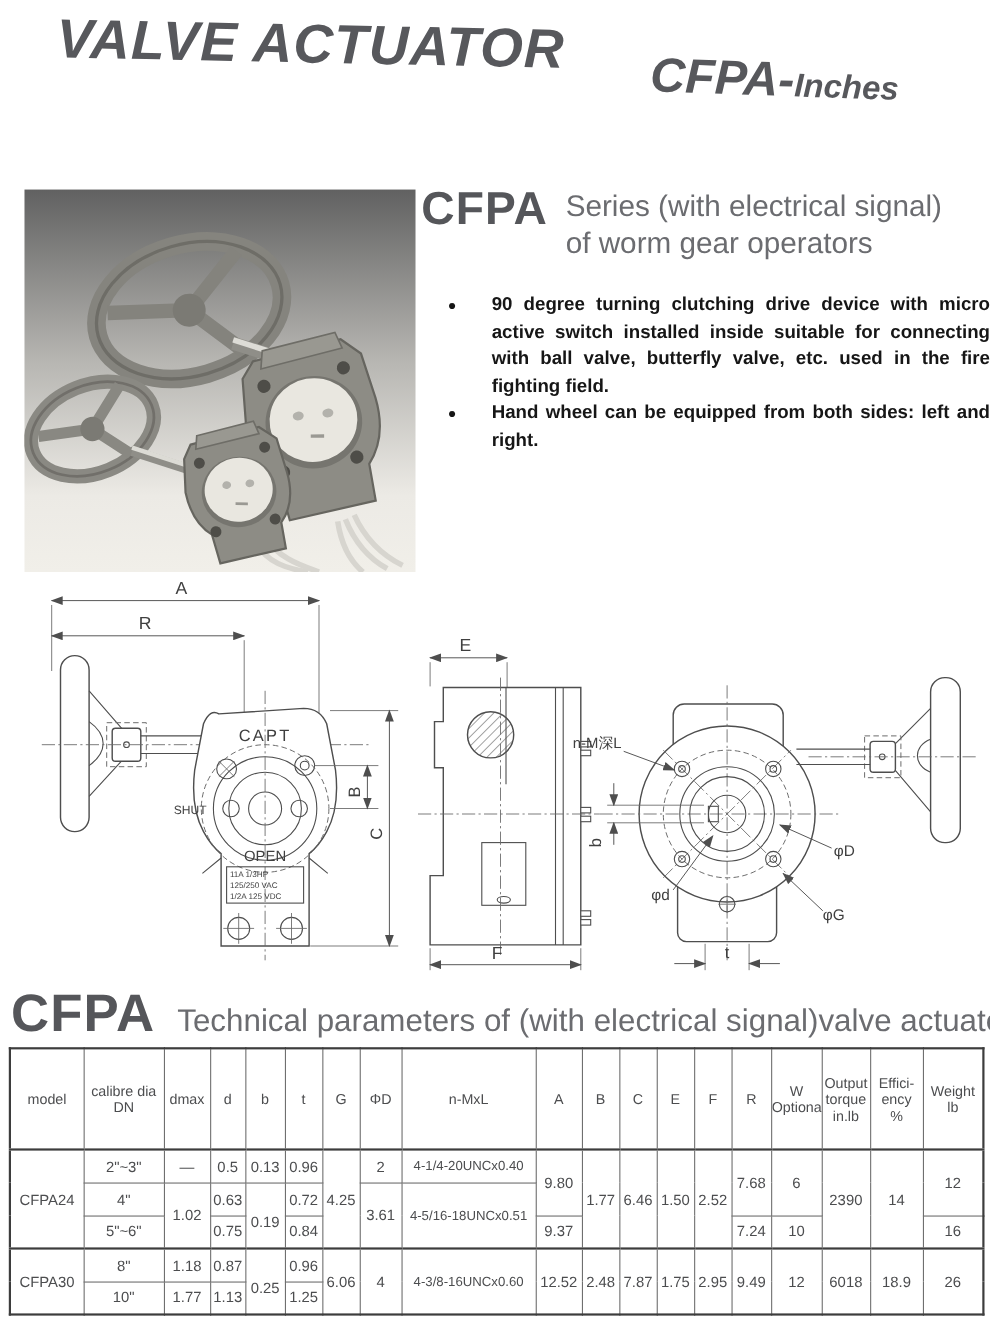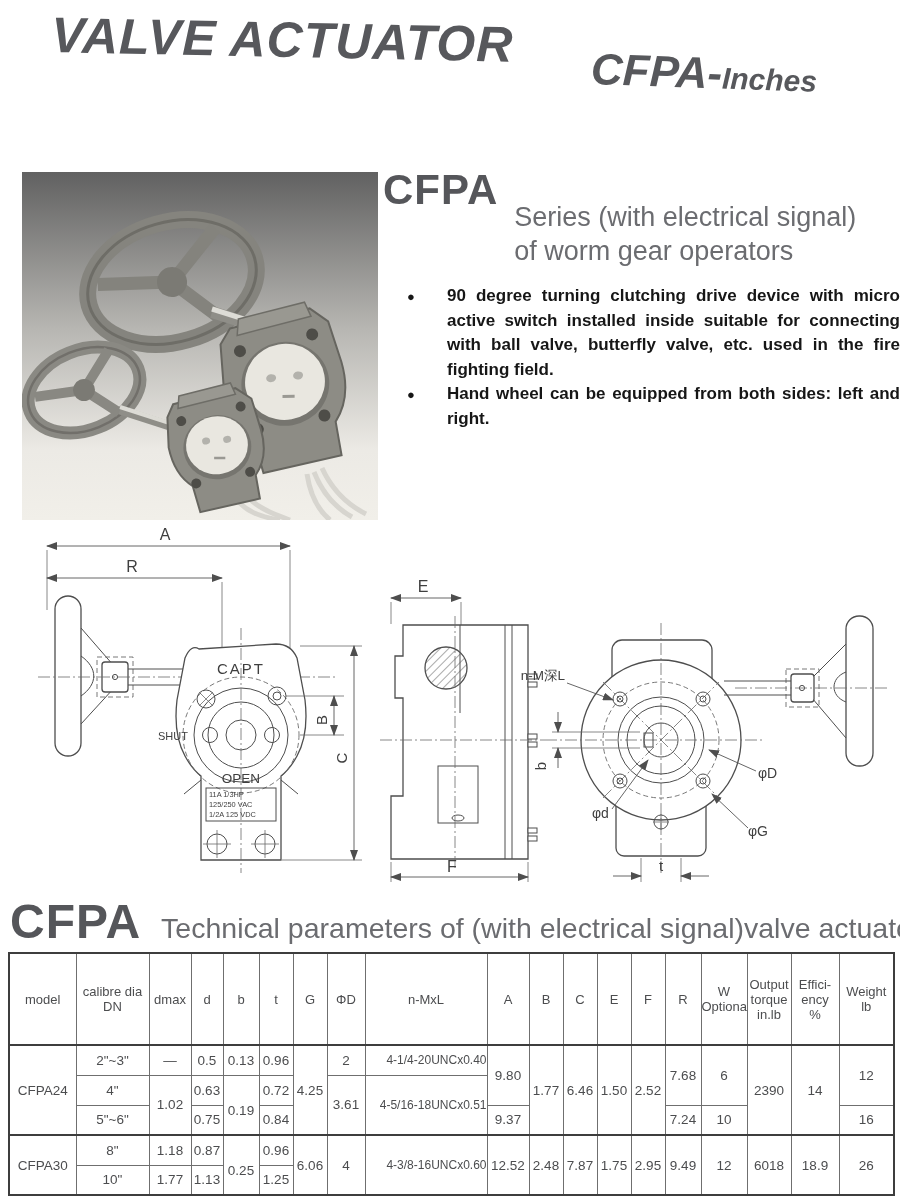--- a/index.html
+++ b/index.html
@@ -26,22 +26,22 @@
   
   .photo{
     position:absolute; left:22px; top:172px; width:356px; height:348px;
     overflow:hidden;
   }
   .photo svg{ display:block; }
   
   .intro-text{ position:absolute; left:383px; top:168px; width:517px; }
   .series-head{ display:flex; align-items:flex-start; }
   .series-name{ font-size:42px; font-weight:bold; color:#55565a; line-height:44px; letter-spacing:1px;}
-  .series-desc{ font-size:27px; color:#6b6c70; line-height:34px; margin-left:16px; padding-top:2px;margin-top:30px;}
-  .bullets{ list-style:none; margin-top:16px; }
+  .series-desc{ font-size:27px; color:#6b6c70; line-height:34px; margin-left:16px; padding-top:2px;}
+  .bullets{ list-style:none; margin-top:27px; }
   .bullets li{
     position:relative; padding-left:64px; font-size:17px; font-weight:bold;
     color:#161616; line-height:24.5px; text-align:justify;
   }
   .bullets li::before{
     content:"\25CF"; position:absolute; left:24px; top:1px; font-size:13px; color:#161616;
   }
   
   .drawings{ position:absolute; left:0; top:528px; width:900px; height:364px; }
   .lnf  { fill:#fff; stroke:#4e4e4e; stroke-width:1.3; }
@@ -61,21 +61,21 @@
   
   .spec{ position:absolute; left:8px; top:952px; width:885px;
          border-collapse:collapse; table-layout:fixed; }
   .spec th,.spec td{
     border:1px solid #6f6f6f; text-align:center; vertical-align:middle;
     color:#4c4d4f; overflow:hidden;
   }
   .spec{ border:2px solid #3d3d3d; }
   .spec th{ height:92px; font-size:13px; font-weight:normal; white-space:pre-line; border-bottom:2px solid #3d3d3d;}
   .spec td{ height:30px; font-size:13.5px; }
-  .spec td.sm{ font-size:12px;text-align:right; }
+  .spec td.sm{ font-size:12px; }
   .spec tr.group td{ border-top:2px solid #3d3d3d; }
   .spec td.vb{ vertical-align:bottom; padding-bottom:16px; }
 </style>
 </head>
 <body>
 
 <div class="page">
 
   <div class="masthead-title">VALVE ACTUATOR</div>
   <div class="masthead-sub">

